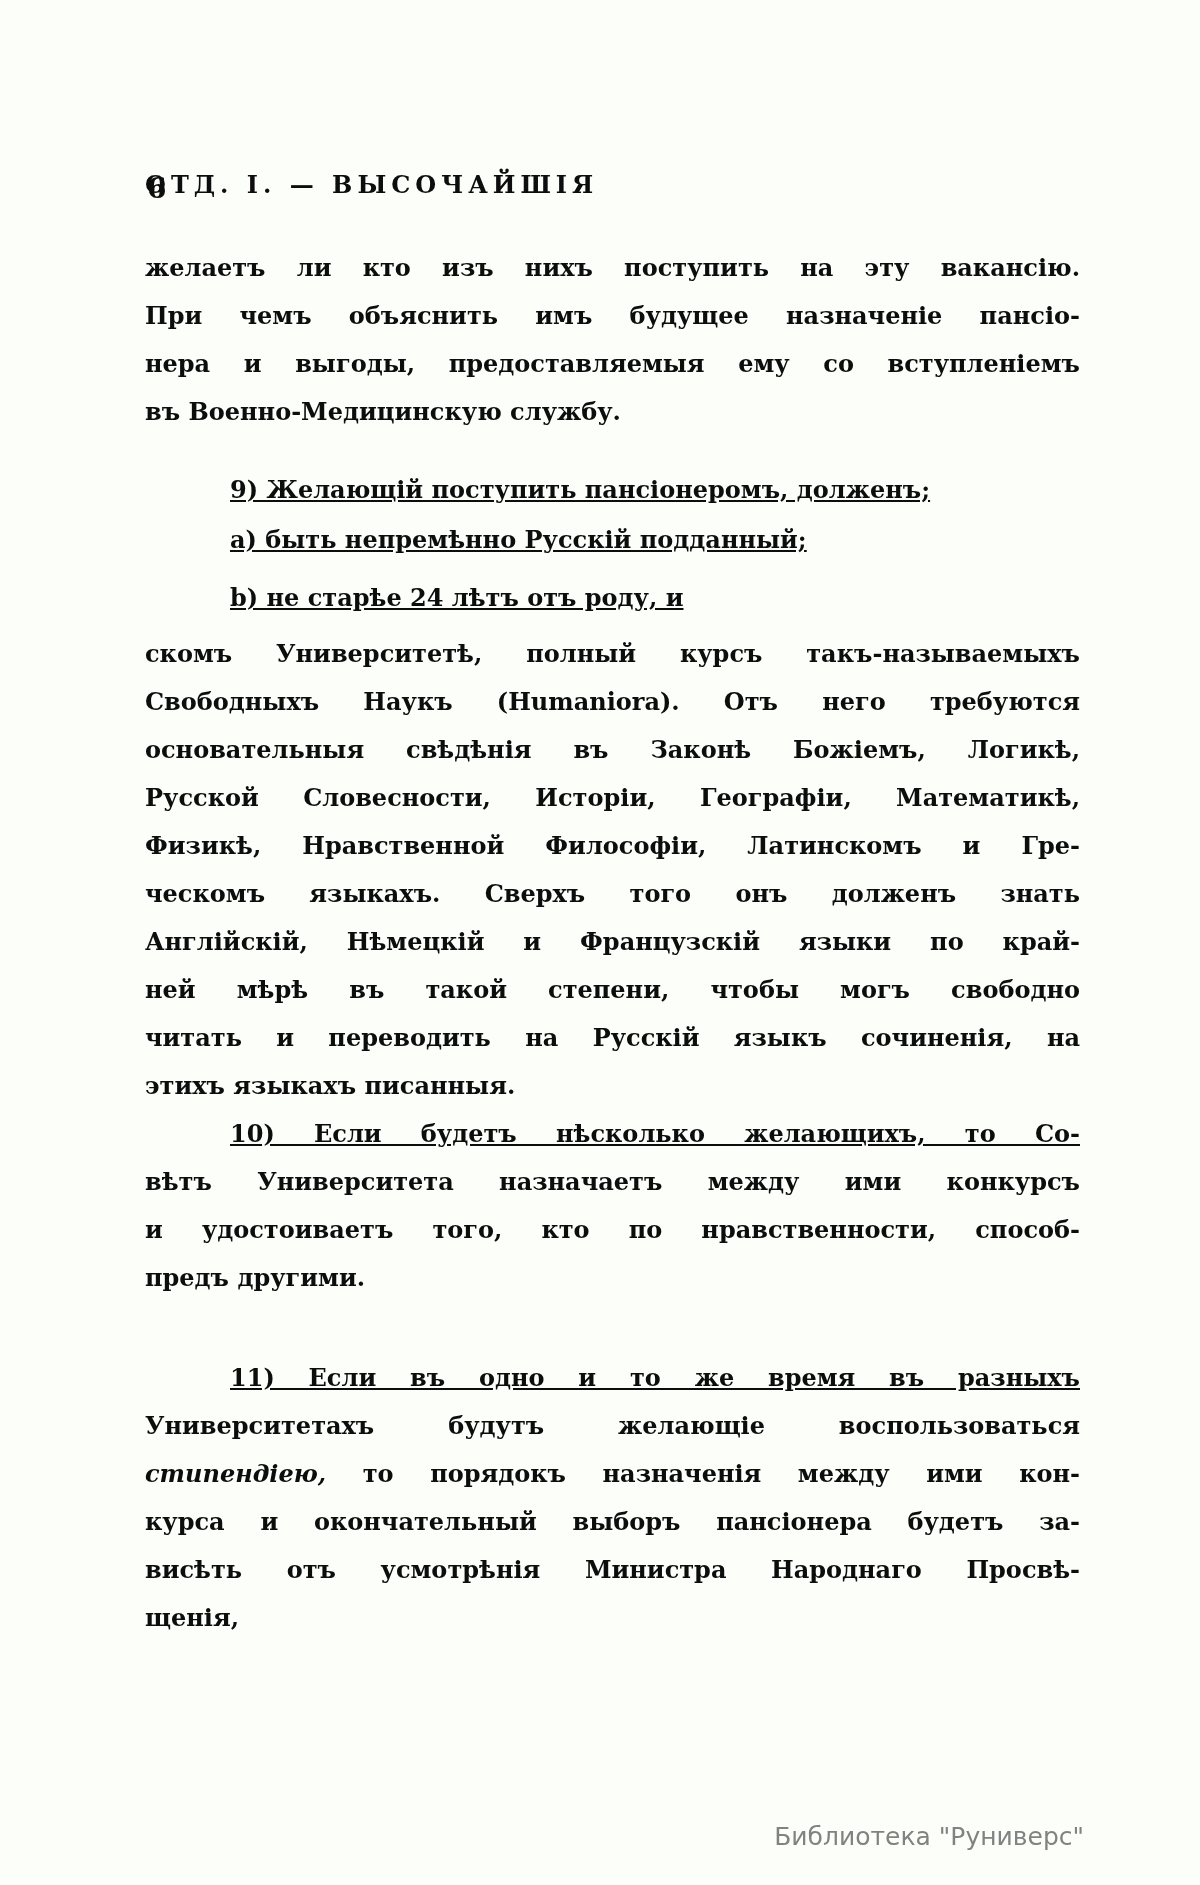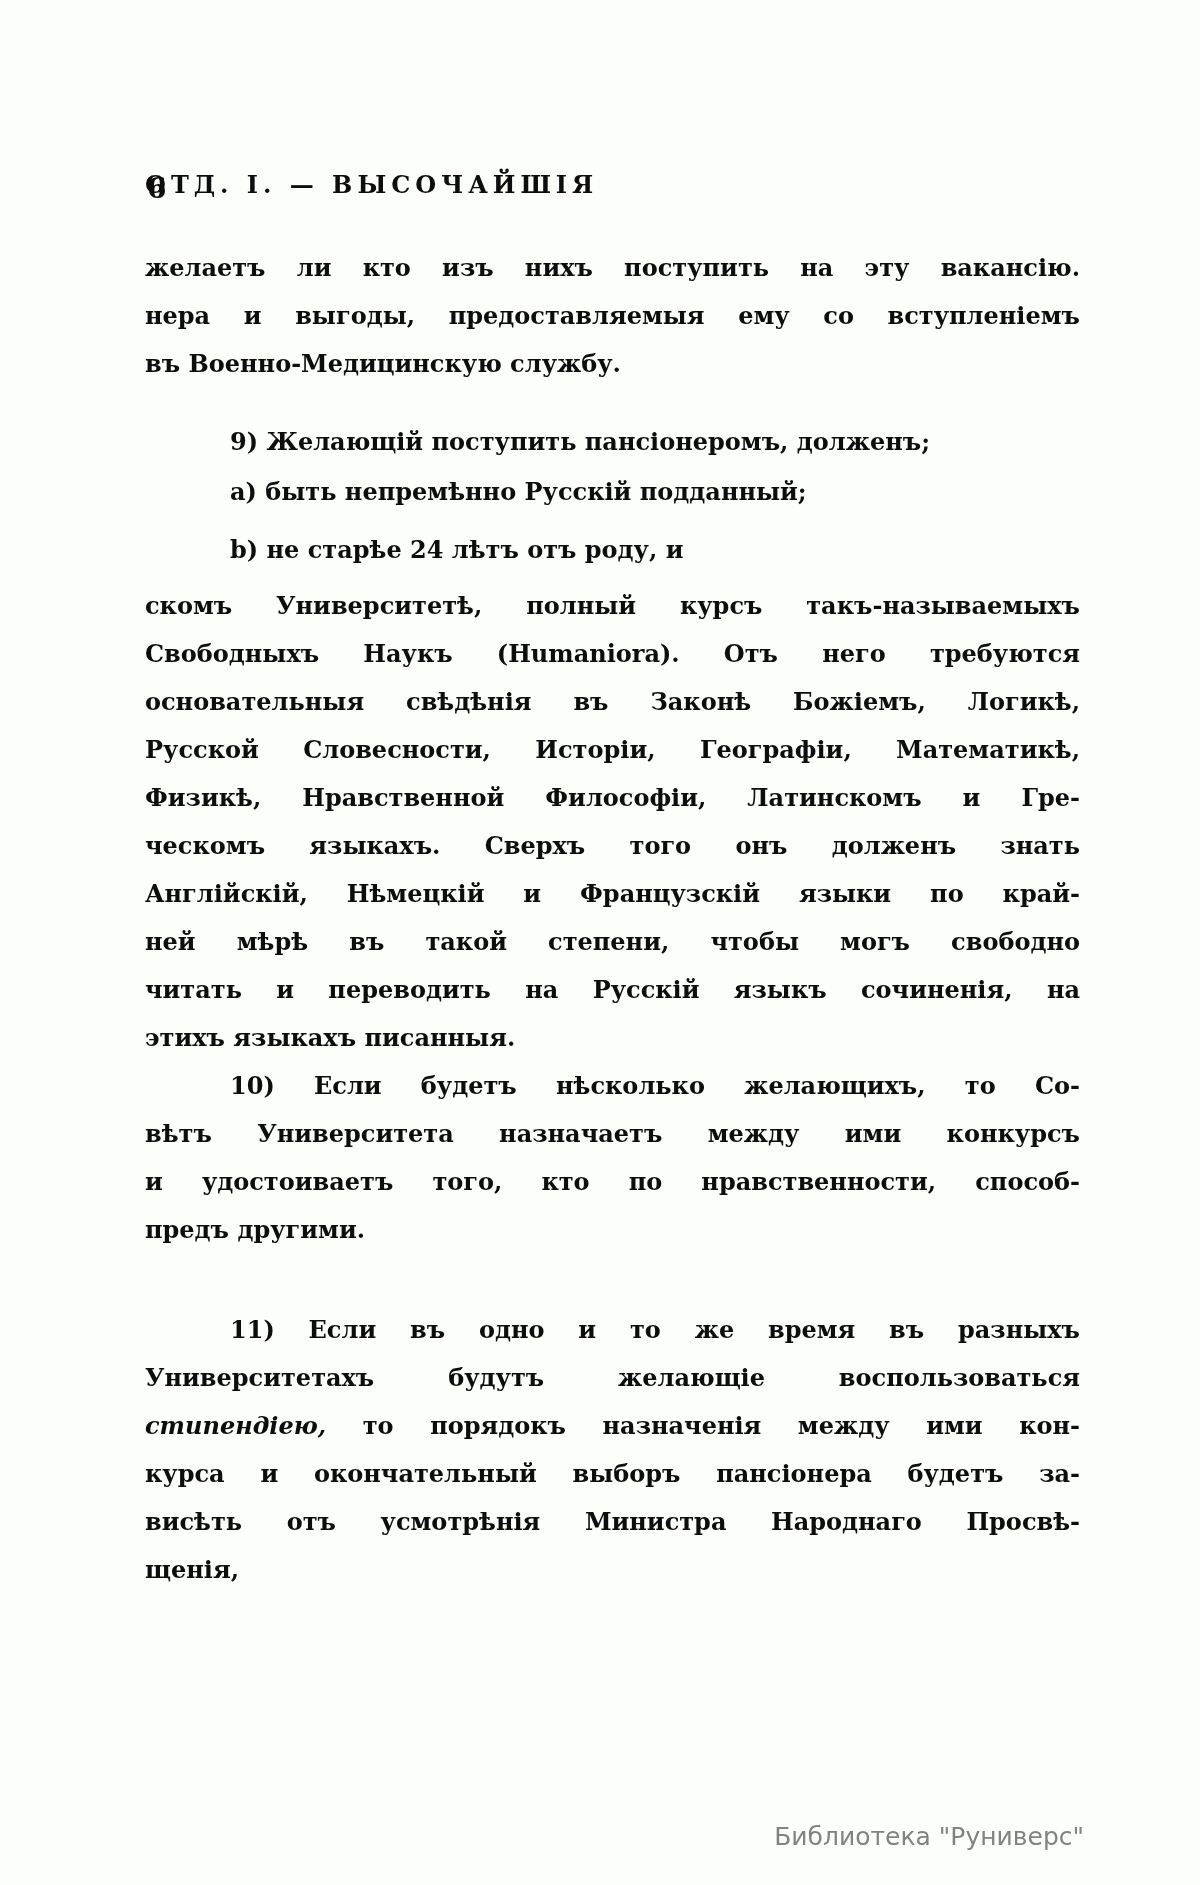--- a/index.html
+++ b/index.html
@@ -53,20 +53,21 @@
     display: block;
     text-align: justify;
     text-align-last: justify;
     white-space: normal;
   }
   .para .line--end {
     text-align-last: left;
   }
   .para .line--indent {
     text-indent: 85px;
+    text-decoration: underline;
   }
   .para--item9  { margin-top: 30px; }
   .para--itemA  { margin-top: 2px; }
   .para--itemB  { margin-top: 10px; }
   .para--itemC  { margin-top: 8px;  }
   .para--item10 { }
   .para--item11 { margin-top: 52px; }
   .it { font-style: italic; }
   
   .watermark {
@@ -86,20 +87,21 @@
 
   <div class="running-head-row">
     <span class="page-number">6</span>
     <span class="running-head">ОТД. I. — ВЫСОЧАЙШІЯ</span>
   </div>
 
   <div class="text-column">
 
     <p class="para para--intro">
       <span class="line">желаетъ ли кто изъ нихъ поступить на эту вакансію.</span>
+      <span class="line">При чемъ объяснить имъ будущее назначеніе пансіо-</span>
       <span class="line">нера и выгоды, предоставляемыя ему со вступленіемъ</span>
       <span class="line line--end">въ Военно-Медицинскую службу.</span>
     </p>
 
     <p class="para para--item9">
       <span class="line line--end line--indent">9) Желающій поступить пансіонеромъ, долженъ;</span>
     </p>
 
     <p class="para para--itemA">
       <span class="line line--end line--indent">a) быть непремѣнно Русскій подданный;</span>

